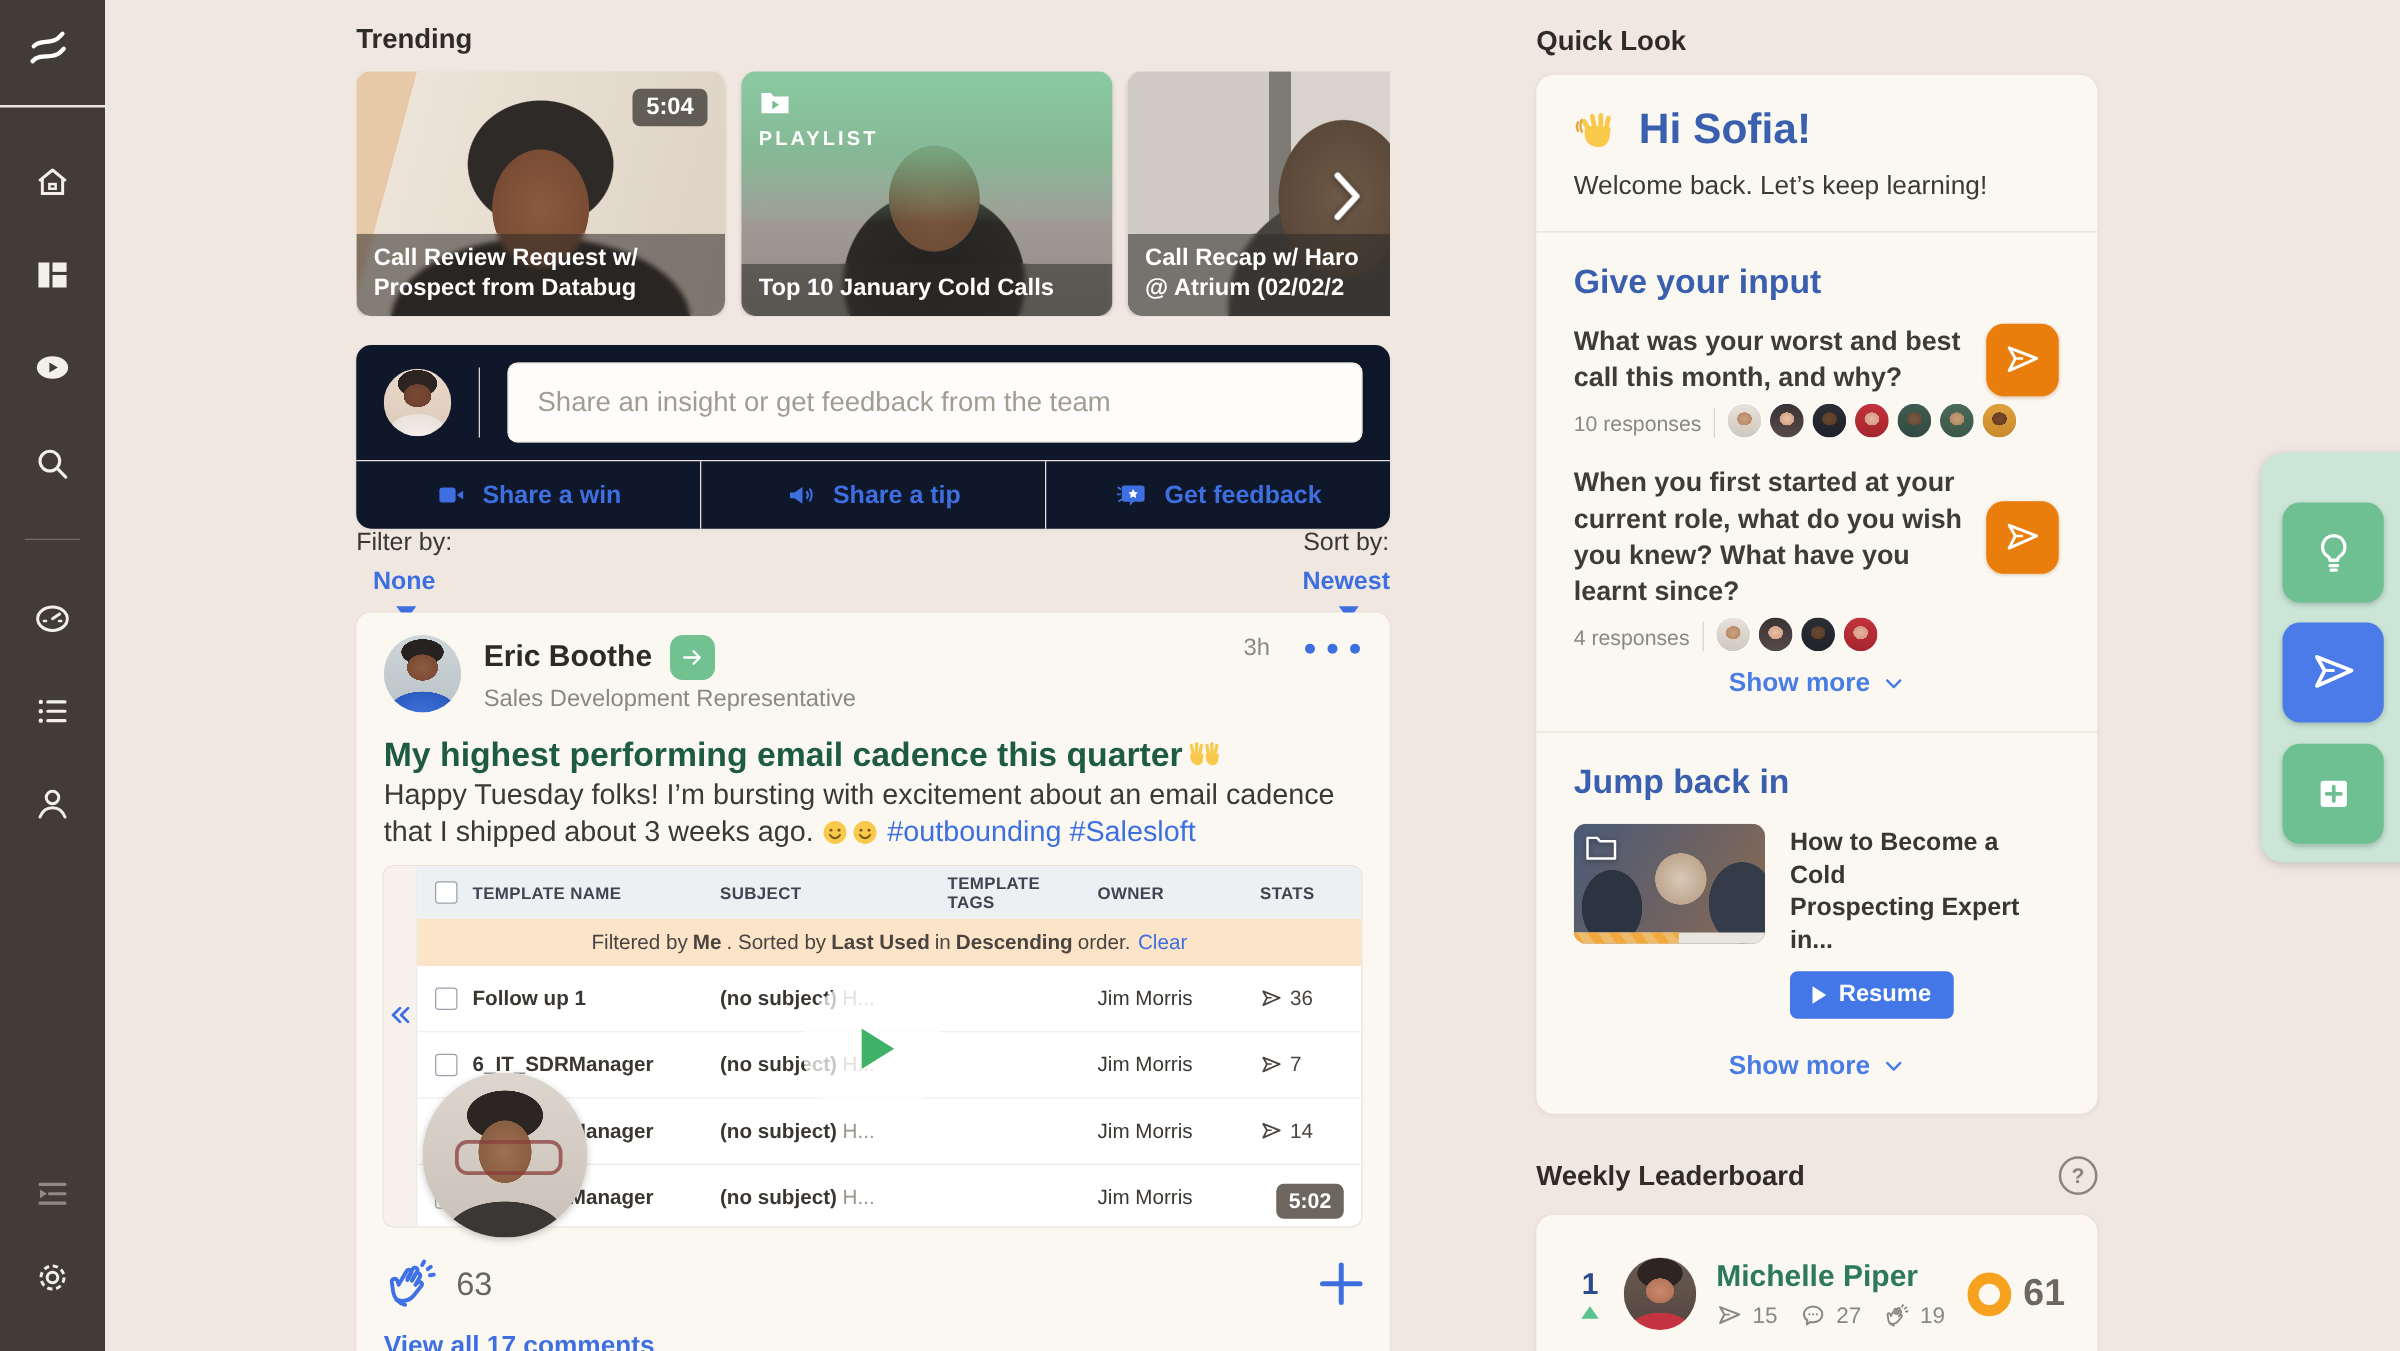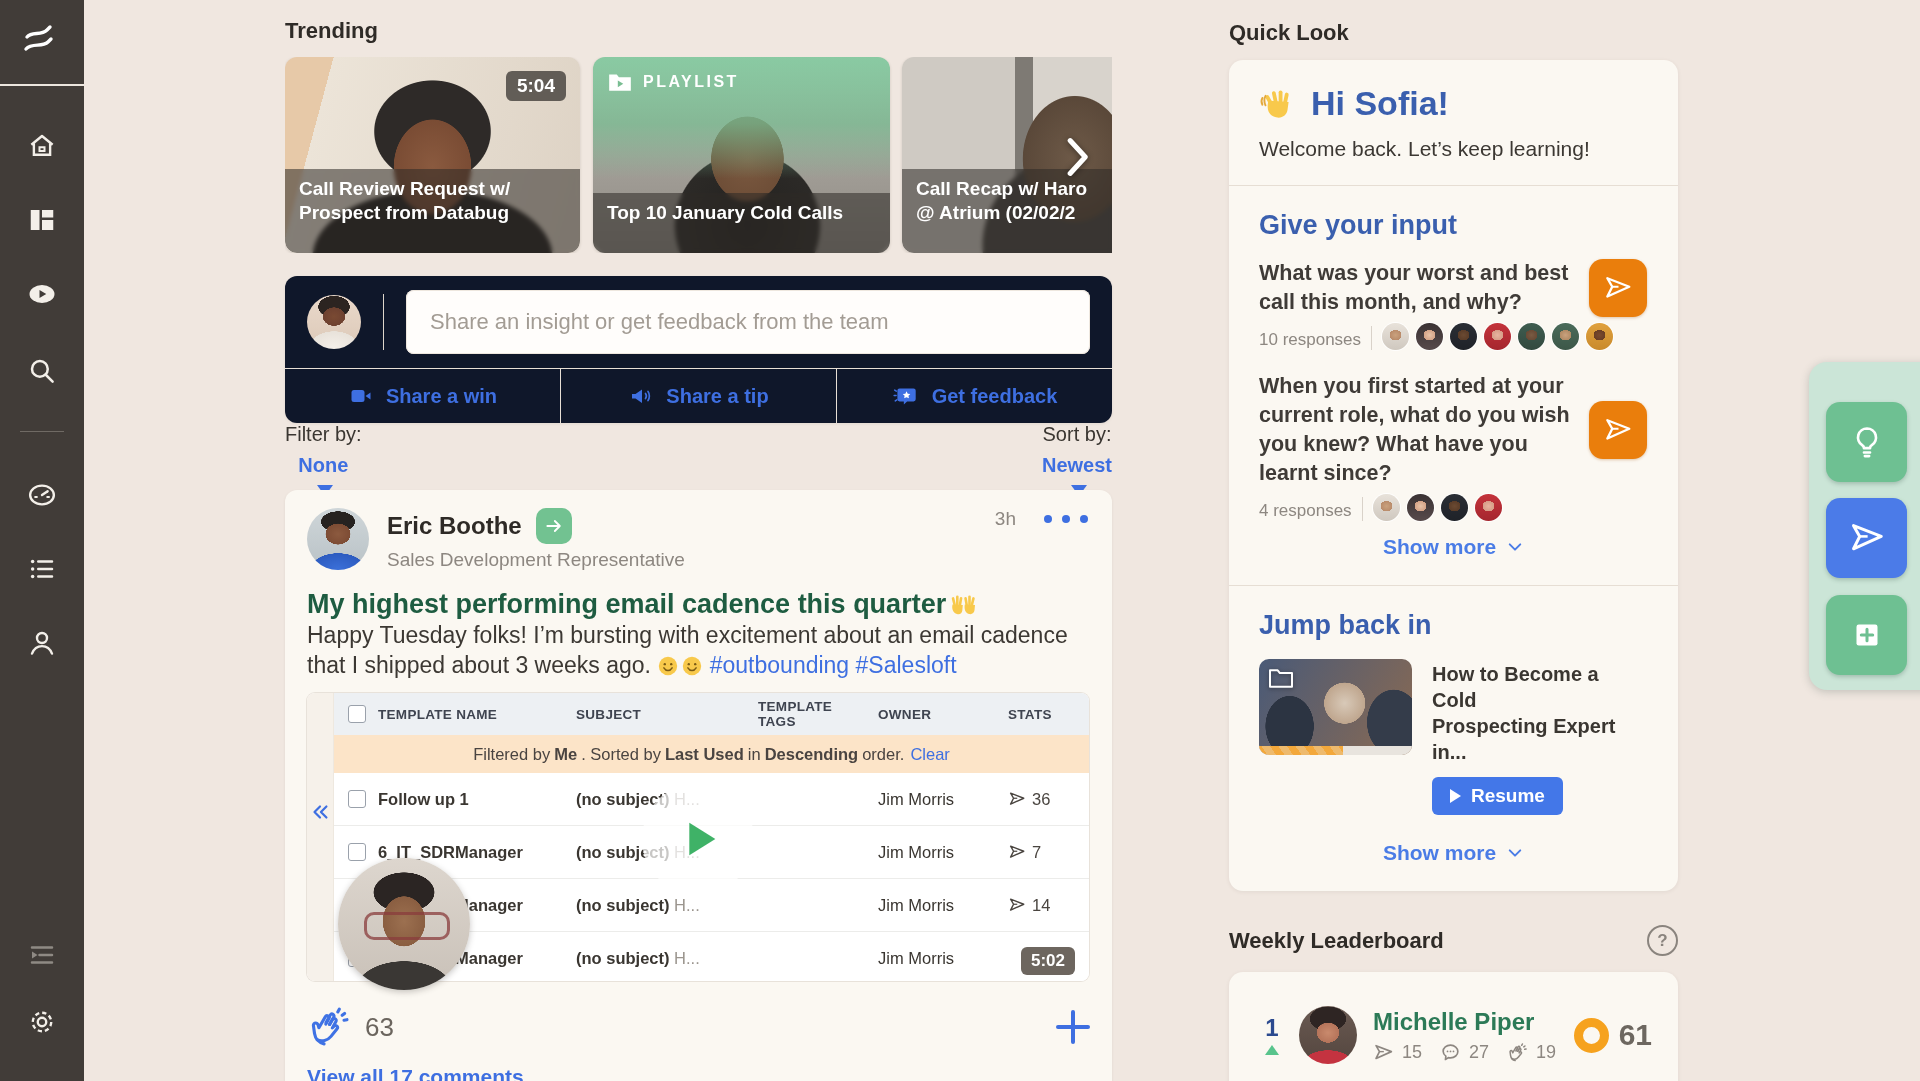--- a/index.html
+++ b/index.html
@@ -32,24 +32,24 @@
     background:
       linear-gradient(180deg, rgba(135,203,162,.95) 0%, rgba(121,189,146,.75) 34%, rgba(120,150,130,0) 62%),
       radial-gradient(60px 70px at 52% 52%, #7c5a41 0%, #6e4e37 60%, rgba(0,0,0,0) 61%),
       radial-gradient(120px 120px at 52% 86%, #23211f 0%, #2c2a27 60%, rgba(0,0,0,0) 61%),
       linear-gradient(180deg,#b9b5ae 0%, #8f8b84 100%);}
   .mc3{left:617px;width:298px;
     background:
       radial-gradient(86px 104px at 58% 52%, #6e5a48 0%, #5a4839 60%, rgba(0,0,0,0) 61%),
       radial-gradient(150px 140px at 60% 96%, #474440 0%, #474440 65%, rgba(0,0,0,0) 66%),
       linear-gradient(90deg,#cfcac3 0 38%, #7e7a74 38% 44%, #d8d3cc 44% 100%);}
-  .mc-caption{position:absolute;left:0;right:0;bottom:0;background:rgba(45,42,39,.55);padding:8px 14px 28px;backdrop-filter:blur(2px);}
+  .mc-caption{position:absolute;left:0;right:0;bottom:0;background:rgba(45,42,39,.55);padding:8px 14px 10px;backdrop-filter:blur(2px);}
   .mc-caption div{color:#fff;font-weight:bold;font-size:19px;line-height:24px;}
   .duration-badge{position:absolute;top:14px;right:14px;background:rgba(62,58,54,.78);color:#fff;font-weight:bold;font-size:19px;border-radius:6px;padding:4px 11px;}
-  .playlist-badge{position:absolute;top:14px;left:14px;display:flex;align-items:center;gap:10px;color:#fff;font-weight:bold;font-size:16px;letter-spacing:2.5px;}
+  .playlist-badge{position:absolute;top:14px;left:14px;display:flex;align-items:flex-start;gap:10px;color:#fff;font-weight:bold;font-size:16px;letter-spacing:2.5px;flex-direction:column;}
   .carousel-next{position:absolute;left:770px;top:78px;width:44px;height:44px;display:flex;align-items:center;justify-content:center;cursor:pointer;filter:drop-shadow(0 1px 3px rgba(0,0,0,.45));}
 
   
   #composer{margin-top:23px;background:#0f172a;border-radius:12px;box-shadow:0 1px 3px rgba(60,50,40,.08);}
   .composer-top{display:flex;align-items:center;height:92px;padding:0 22px;}
   .composer-avatar{width:54px;height:54px;border-radius:50%;flex:0 0 54px;
     background:
       radial-gradient(17px 14px at 50% 40%, #7a4a33 0%, #6e4130 65%, rgba(0,0,0,0) 66%),
       radial-gradient(26px 18px at 50% 22%, #2c2421 0%, #2c2421 60%, rgba(0,0,0,0) 61%),
       radial-gradient(34px 22px at 50% 96%, #f4efe9 0%, #e8e2da 70%, rgba(0,0,0,0) 71%),
@@ -78,21 +78,21 @@
       linear-gradient(180deg,#cfd6d9,#b9c2c6);}
   .post-id{margin-left:18px;flex:1;}
   .post-name-row{display:flex;align-items:center;gap:14px;}
   .post-name{font-size:24px;font-weight:bold;color:#2e2a26;}
   .author-badge{width:36px;height:36px;border-radius:10px;background:#72c291;display:flex;align-items:center;justify-content:center;cursor:pointer;}
   .post-role{font-size:19px;color:#8d8781;margin-top:5px;}
   .post-meta{display:flex;align-items:center;gap:26px;}
   .post-time{font-size:19px;color:#8d8781;}
   .dots-menu{display:flex;gap:10px;cursor:pointer;padding:6px 2px;}
   .dots-menu i{width:8px;height:8px;border-radius:50%;background:#3e6fe1;}
-  .post-title{margin-top:18px;font-size:27px;font-weight:bold;color:#1e5c41;display:flex;align-items:flex-end;gap:2px;}
+  .post-title{margin-top:18px;font-size:27px;font-weight:bold;color:#1e5c41;display:flex;align-items:center;gap:2px;}
   .post-body{font-size:23px;line-height:30px;color:#3c3833;width:770px;}
   .hashtags{color:#3e6fe1;}
   .smilies{display:inline-flex;gap:2px;vertical-align:-4px;}
 
   
   #tpl-video{position:relative;margin-top:13px;width:782px;height:288px;border-radius:8px;background:#fff;box-shadow:0 0 0 1px #e8e2da;}
   #tpl-clip{position:absolute;inset:0;border-radius:8px;overflow:hidden;}
   .tpl-rail{position:absolute;left:0;top:0;bottom:0;width:26px;background:#f6f1ea;border-right:1px solid #eee8df;}
   .rail-collapse{position:absolute;left:2px;top:108px;cursor:pointer;}
   .tpl-table{position:absolute;left:27px;right:0;top:0;}

